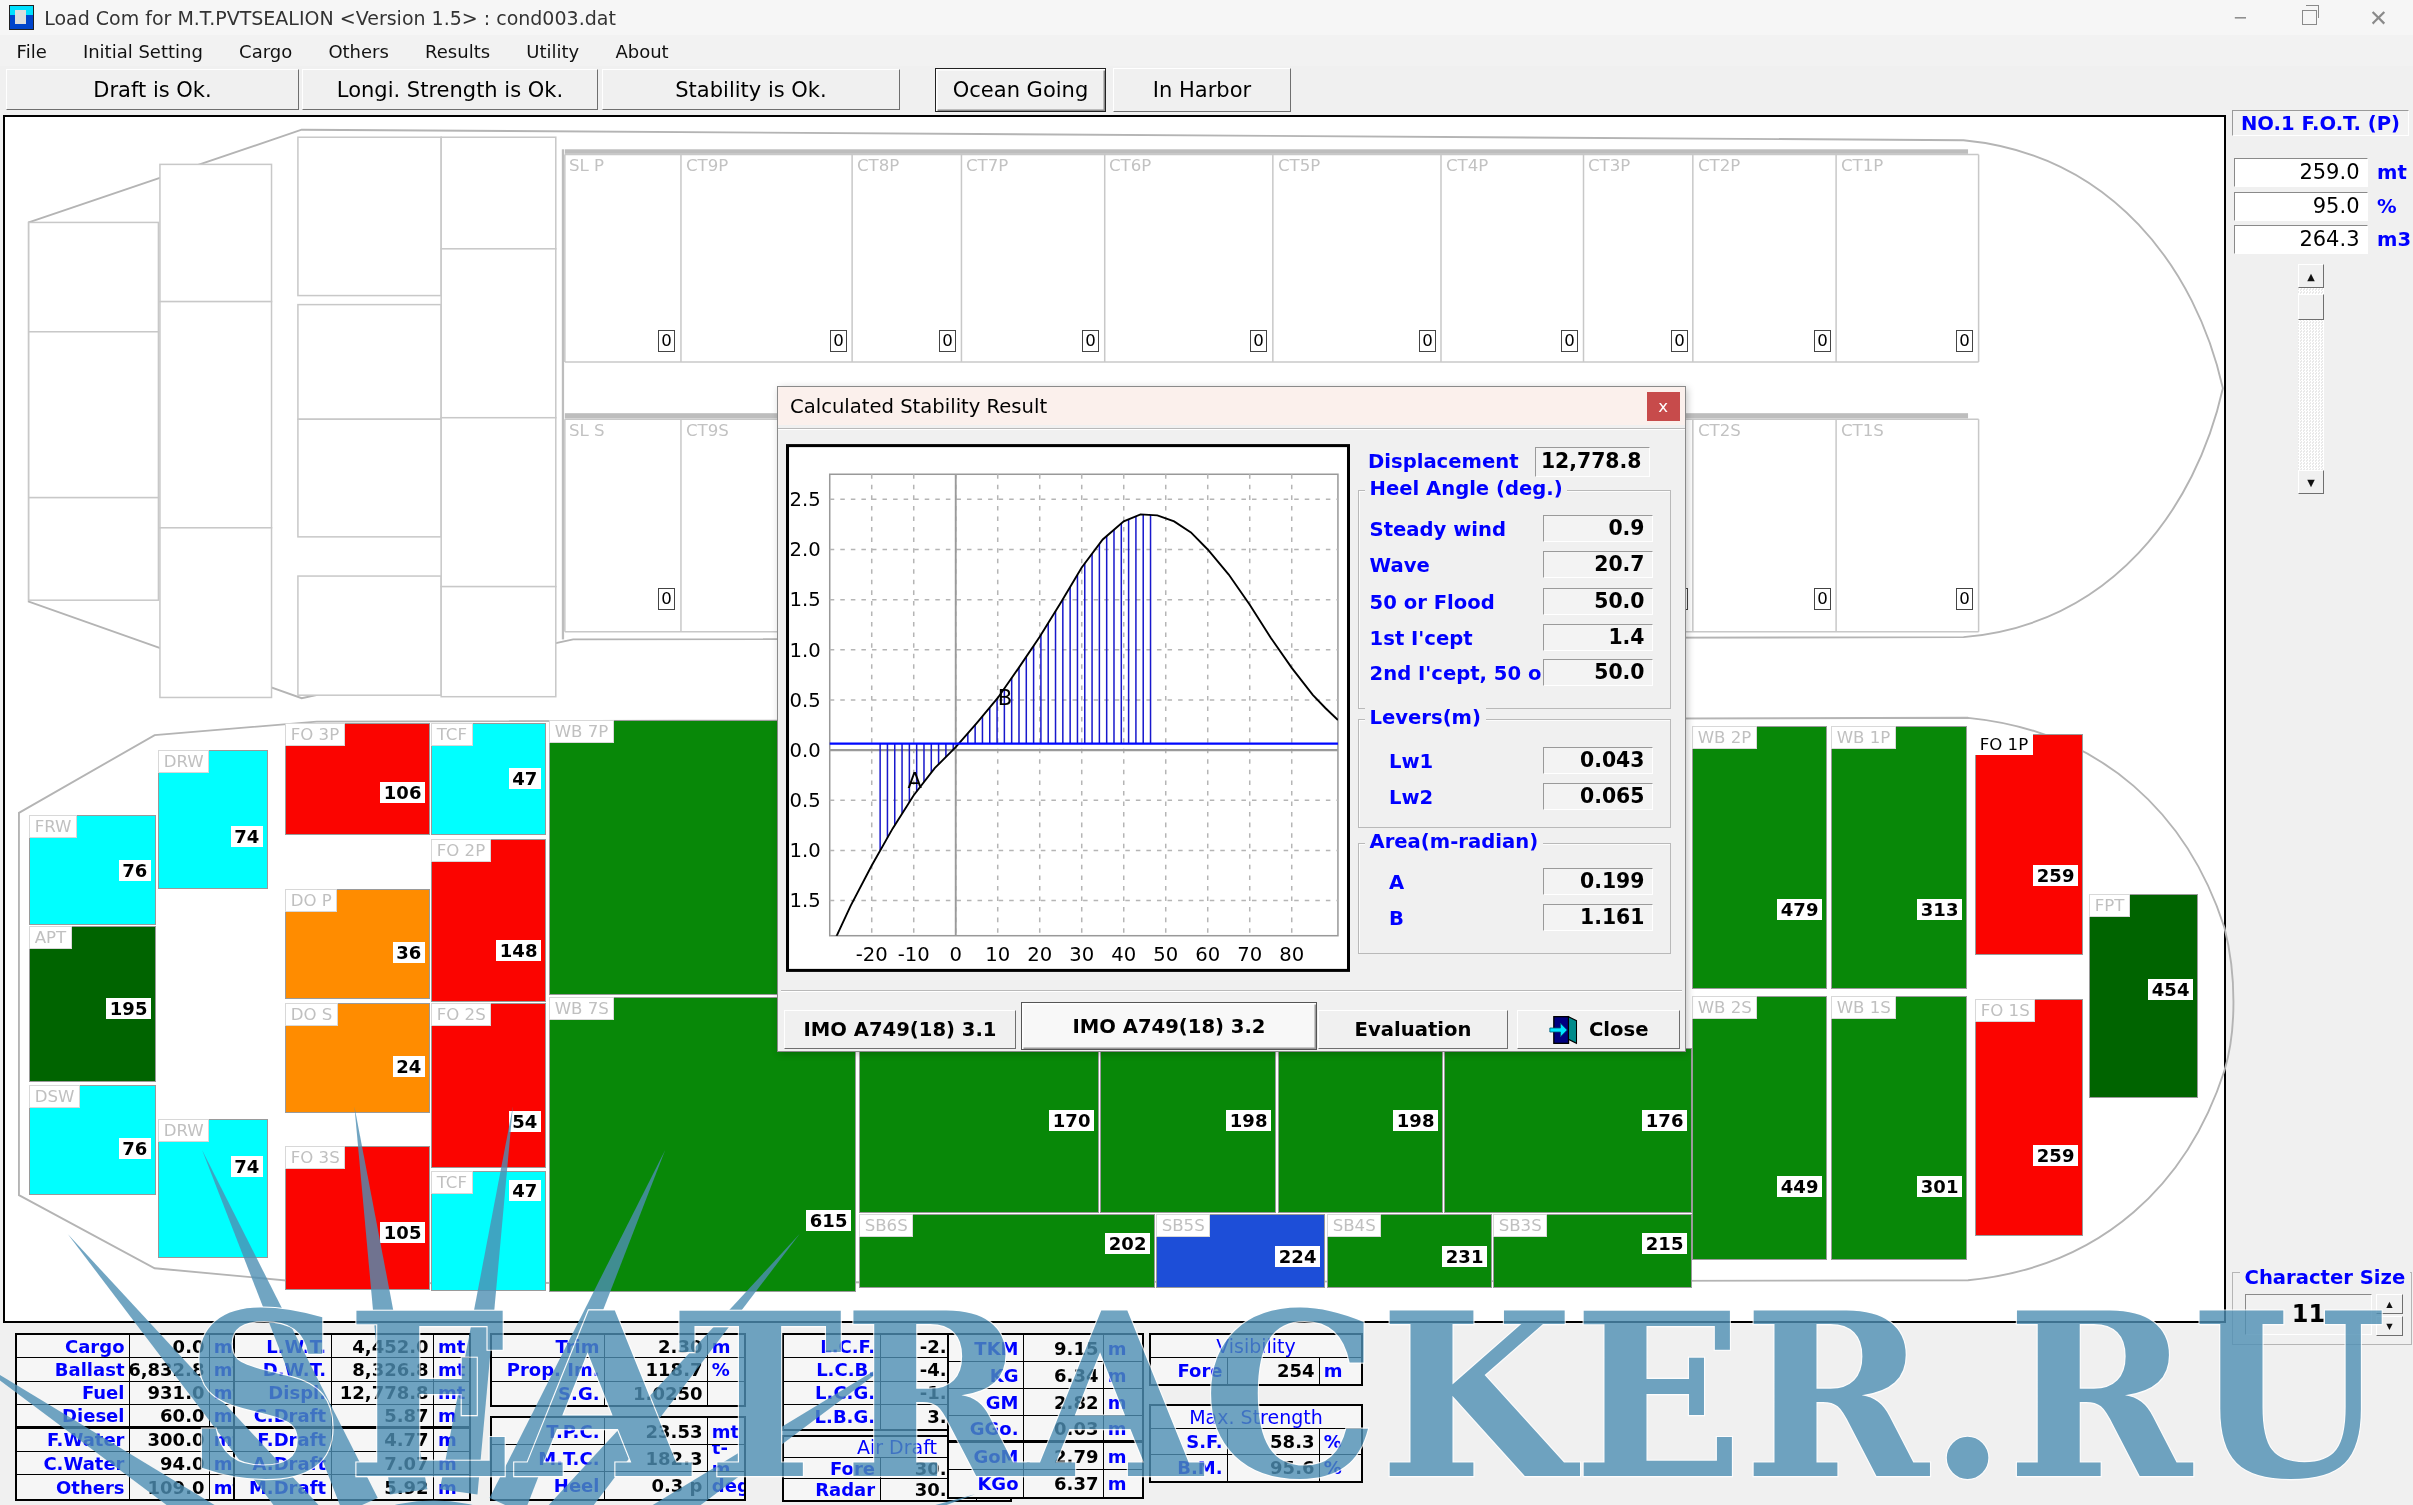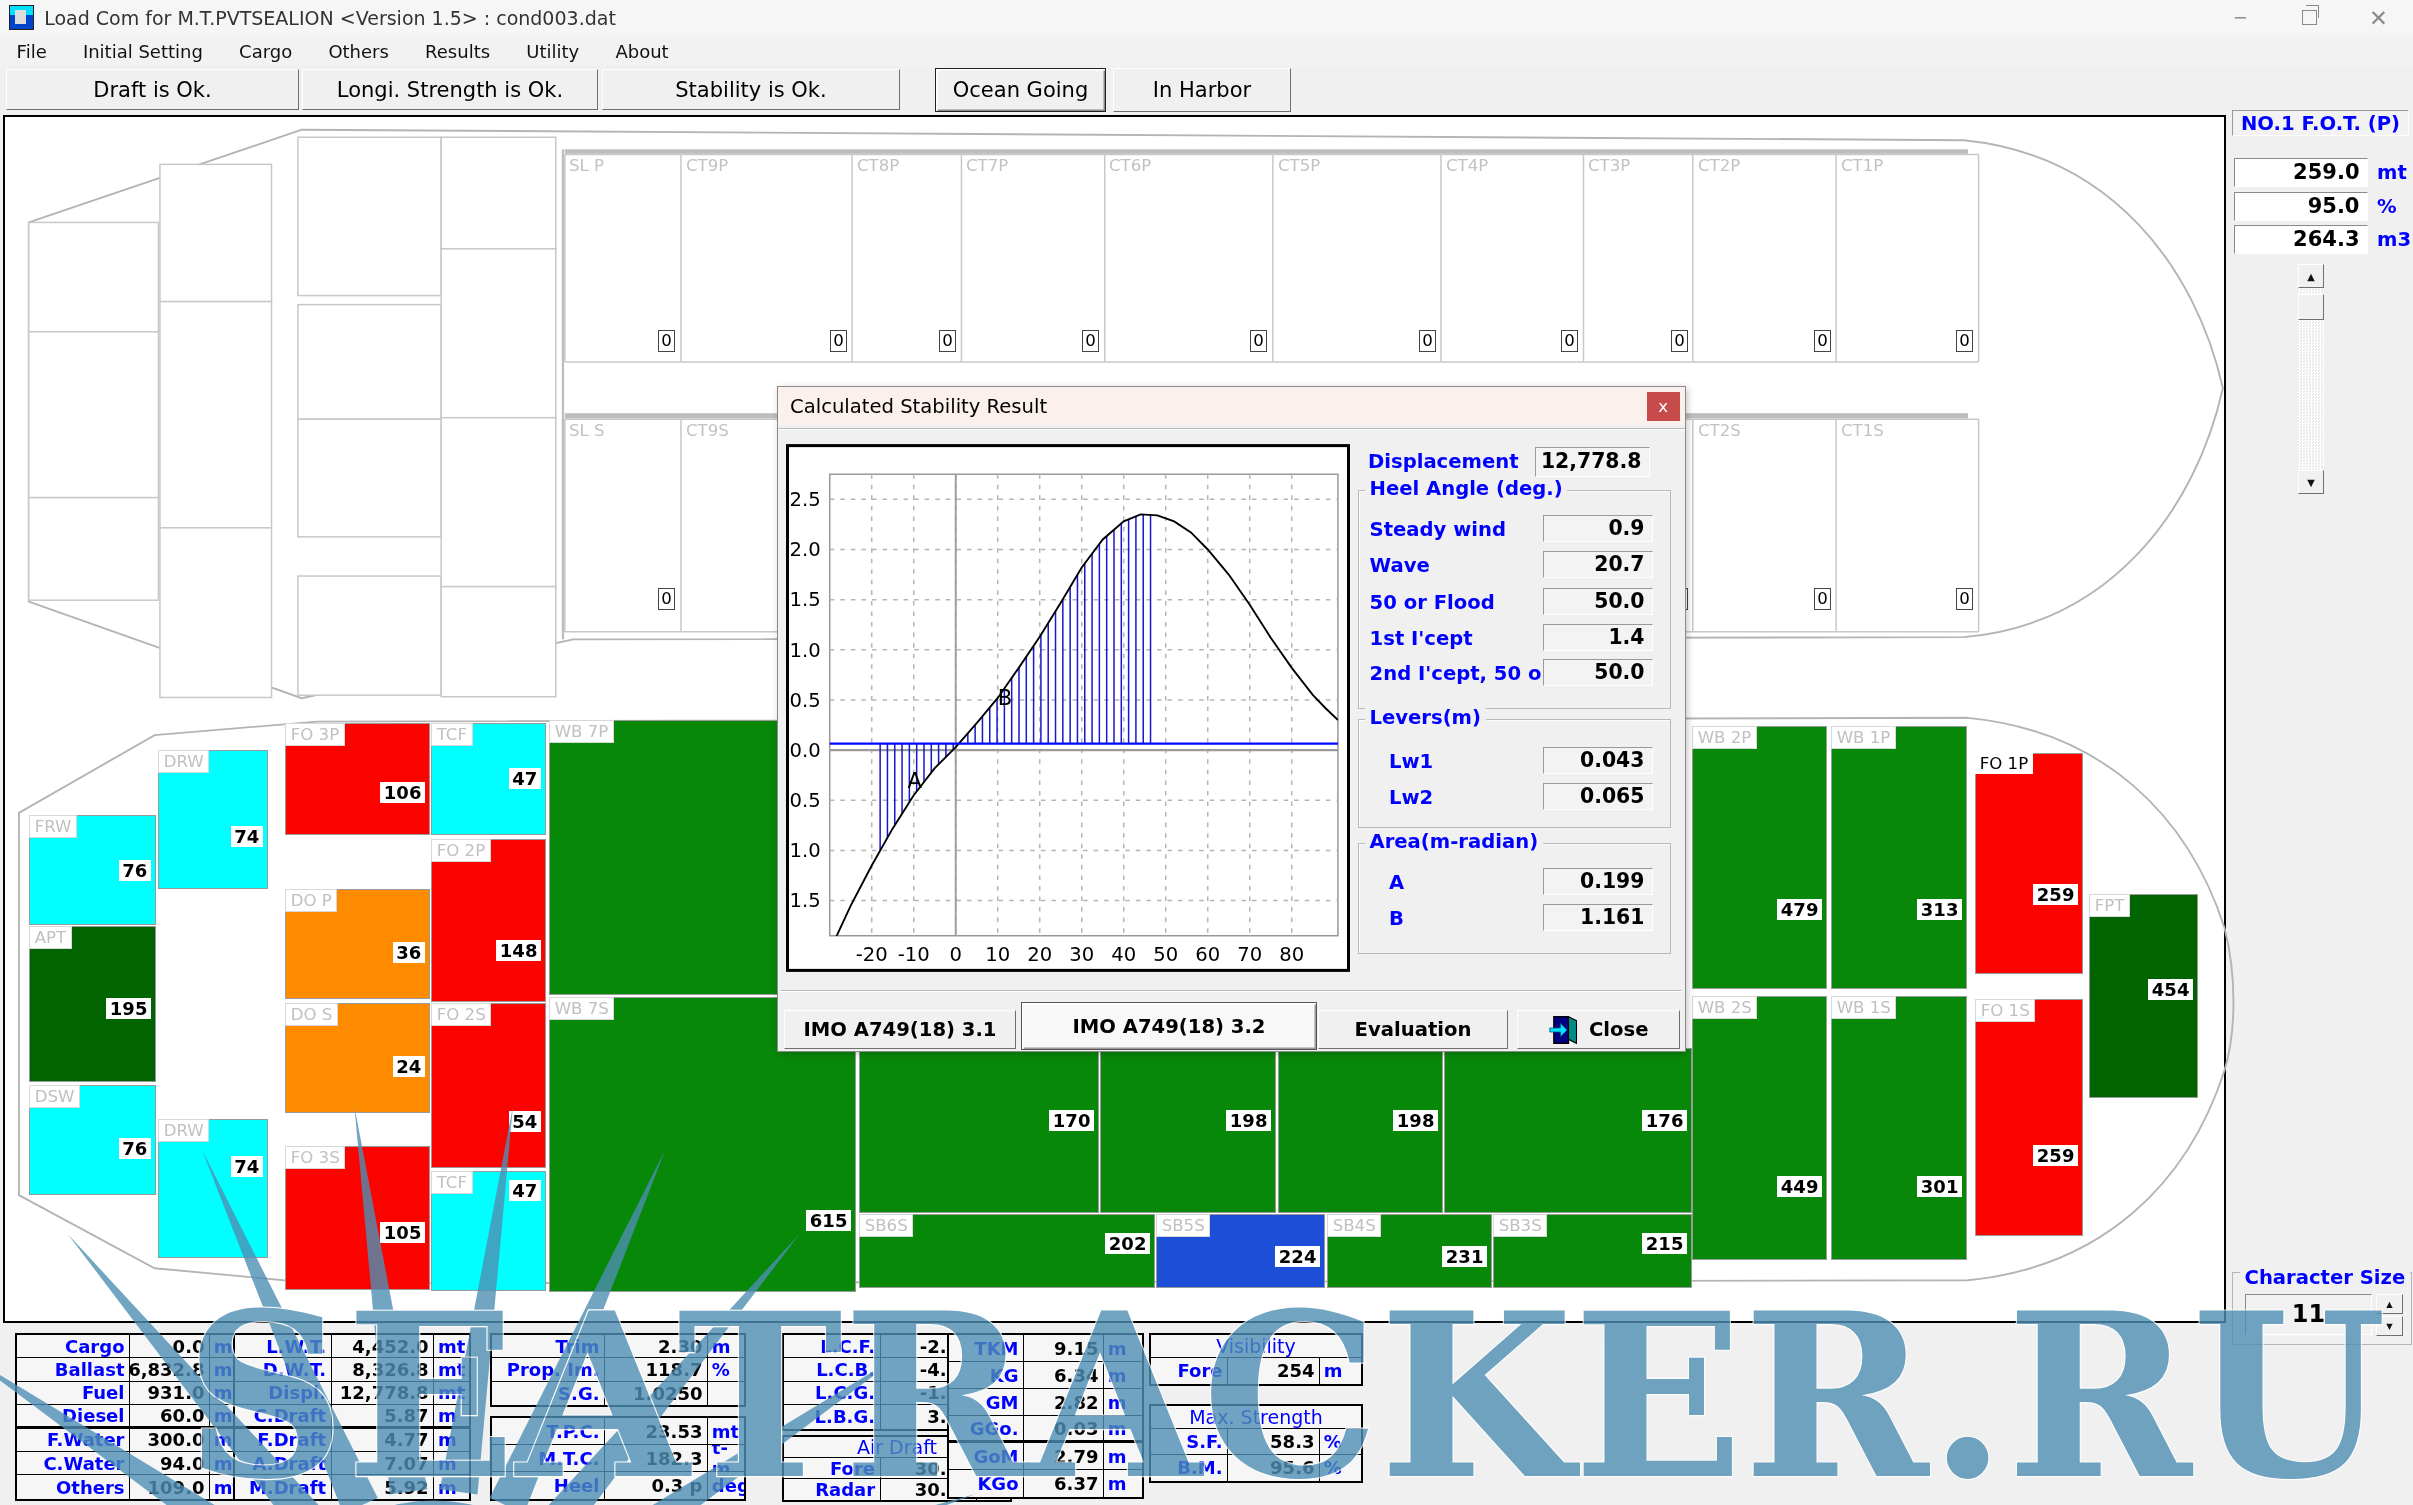--- a/index.html
+++ b/index.html
@@ -34,21 +34,21 @@
   
   .tank{position:absolute;border:0.8px solid #9a9a9a;}
   .tank-label{position:absolute;left:-0.8px;top:-0.8px;background:#ffffff;color:#c0c0c0;font-size:16.6px;line-height:21px;
      padding:0 4.5px;border:0.8px solid #d8d8d8;white-space:nowrap;}
   .tank-label.dark{color:#000;border:none;}
   .tank-value{position:absolute;right:3.8px;background:#ffffff;color:#000;font-weight:bold;font-size:18px;line-height:21px;padding:0 3.8px;}
   
   .rp-header{left:2232px;top:110px;width:175px;height:24px;border:1.5px solid;border-color:#9a9a9a #ffffff #ffffff #9a9a9a;background:#f2f2f2;
      color:#0000ff;font-weight:bold;font-size:19.6px;display:flex;align-items:center;justify-content:center;}
   .rp-field{position:absolute;left:2234px;width:134px;height:29px;background:#ffffff;border:1.5px solid;border-color:#8a8a8a #ffffff #ffffff #8a8a8a;
-     color:#000;font-weight:bold;font-size:21px;text-align:right;padding-right:7.5px;line-height:26px;box-sizing:border-box;}
+     color:#000;font-weight:normal;font-size:21px;text-align:right;padding-right:7.5px;line-height:26px;box-sizing:border-box;}
   .rp-unit{position:absolute;left:2377px;color:#0000ff;font-weight:bold;font-size:19.6px;}
   .sb-track{left:2298px;width:26px;background:repeating-conic-gradient(#ffffff 0 25%,#e9e9e9 0 50%) 0 0/3px 3px;}
   .sb-btn{position:absolute;left:2298px;width:26px;height:24px;background:#f0f0f0;border:1.5px solid;border-color:#ffffff #6f6f6f #6f6f6f #ffffff;
      display:flex;align-items:center;justify-content:center;font-size:9.8px;color:#111;box-sizing:border-box;}
   .sb-thumb{position:absolute;left:2298px;width:26px;height:26px;background:#f0f0f0;border:1.5px solid;border-color:#ffffff #6f6f6f #6f6f6f #ffffff;box-sizing:border-box;}
   
   .cs-box{left:2232px;top:1272px;width:178px;height:71px;border:1.5px solid #b5b5b5;}
   .cs-label{position:absolute;left:2240px;top:1266px;background:#f0f0f0;color:#0000ff;font-weight:bold;font-size:19.6px;padding:0 4.5px;}
   .cs-field{position:absolute;left:2245px;top:1294px;width:127px;height:41px;background:#f1f1f1;border:1.5px solid;border-color:#8a8a8a #ffffff #ffffff #8a8a8a;
      color:#000;font-weight:bold;font-size:24px;text-align:center;line-height:38px;box-sizing:border-box;}
@@ -291,21 +291,21 @@
         <div class="tank-value" style="top: 18px;">215</div>
       </div>
       <div class="tank" style="left: 1692px; top: 726px; width: 133px; height: 261px; background: rgb(8, 136, 8);">
         <div class="tank-label">WB 2P</div>
         <div class="tank-value" style="top: 172px;">479</div>
       </div>
       <div class="tank" style="left: 1831px; top: 726px; width: 134px; height: 261px; background: rgb(8, 136, 8);">
         <div class="tank-label">WB 1P</div>
         <div class="tank-value" style="top: 172px;">313</div>
       </div>
-      <div class="tank" style="left: 1975px; top: 753px; width: 106px; height: 219px; background: rgb(251, 4, 0);">
+      <div class="tank" style="left: 1975px; top: 734px; width: 106px; height: 219px; background: rgb(251, 4, 0);">
         <div class="tank-label dark">FO 1P</div>
         <div class="tank-value" style="top: 130px;">259</div>
       </div>
       <div class="tank" style="left: 2089px; top: 894px; width: 107px; height: 202px; background: rgb(0, 100, 0);">
         <div class="tank-label">FPT</div>
         <div class="tank-value" style="top: 84px;">454</div>
       </div>
       <div class="tank" style="left: 1692px; top: 996px; width: 133px; height: 262px; background: rgb(8, 136, 8);">
         <div class="tank-label">WB 2S</div>
         <div class="tank-value" style="top: 179px;">449</div>

